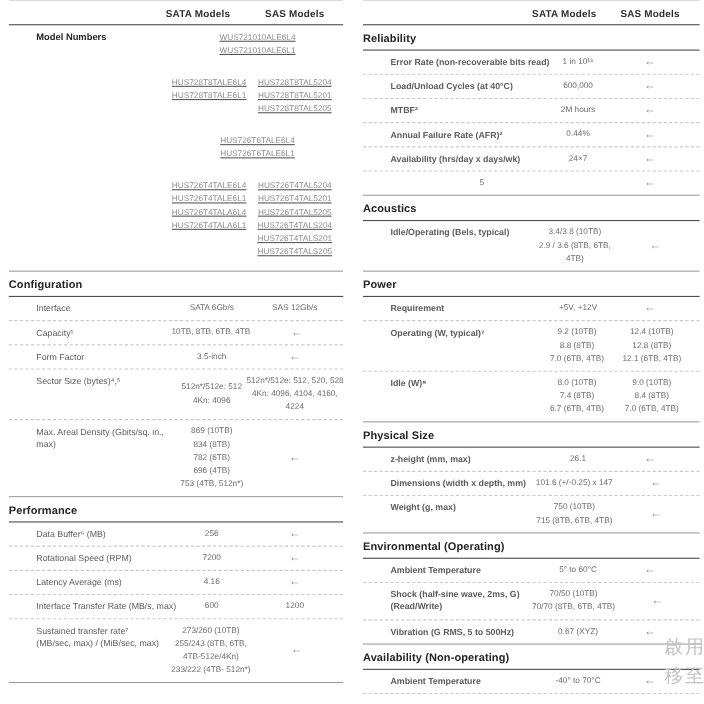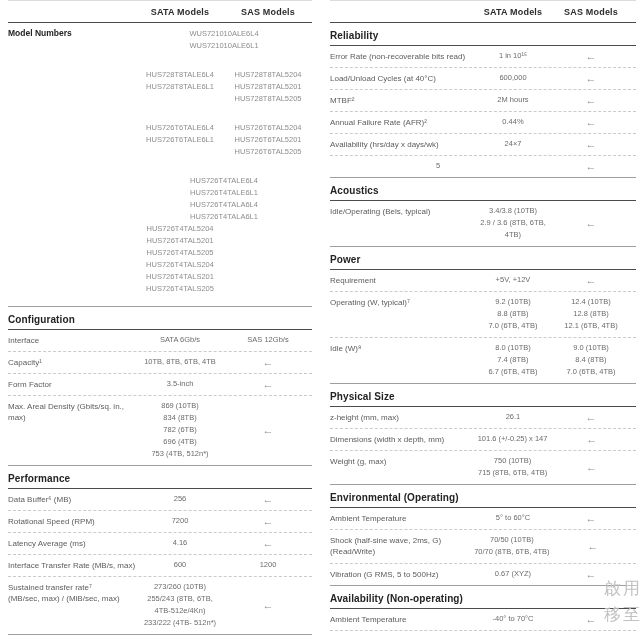--- a/index.html
+++ b/index.html
@@ -17,35 +17,35 @@
   #col-left .spacer{width:128px;} #col-right .spacer{width:150px;}
   .hcell.sata{flex:1;}
   #col-left .hcell.sas{width:88px;} #col-right .hcell.sas{width:90px;}
 
   .section{border-bottom:1px solid #9e9e9e;}
   .sec-title{font-size:10px;font-weight:bold;color:#232323;padding:7px 0 4px 0;border-bottom:1px solid #4c4c4c;letter-spacing:.1px;}
 
   .row{display:flex;padding:4px 0 5px 0;}
   .row + .row{border-top:1px dashed #cbcbcb;}
 
-  .cell-label{font-size:8px;line-height:11px;color:#5c5c5c;padding:1px 4px 0 0;box-sizing:border-box;}
-  #col-left .cell-label{width:128px;} #col-right .cell-label{width:150px;}
+  .cell-label{font-size:8px;line-height:11px;color:#5c5c5c;padding:1px 4px 0 0;box-sizing:border-box;margin-left:25px;}
+  #col-left .cell-label{width:128px;} #col-right .cell-label{width:150px;font-weight:bold;}
   .cell-label.bold{font-weight:bold;color:#232323;font-size:8.5px;}
   .lline{white-space:nowrap;}
 
   .cell-val{display:flex;flex-direction:column;justify-content:center;text-align:center;
             font-size:7.5px;line-height:12px;color:#6b6b6b;}
   .cell-val.sata{flex:1;}
   #col-left .cell-val.sas{width:88px;} #col-right .cell-val.sas{width:90px;}
   .line{white-space:nowrap;}
   .arrow{color:#8f8f8f;font-size:11px;line-height:12px;}
 
-  .mn-groups{flex:1;display:flex;flex-direction:column;padding:1px 0 6px 0;}
+  .mn-groups{flex:1;display:flex;flex-direction:column;padding:1px 0 6px 0;text-decoration:underline;}
   .mn-group{display:flex;margin-bottom:17px;}
-  .mn-group:last-child{margin-bottom:0;flex-direction:column;}
+  .mn-group:last-child{margin-bottom:0;}
   .mn-col{flex:1;text-align:center;font-size:7.5px;line-height:12px;color:#8d8d8d;}
   #col-left .mn-col.sas{flex:none;width:88px;}
 
   .watermark{position:absolute;left:604px;top:576px;width:60px;color:#c2c2c2;
              font-size:17px;line-height:26px;letter-spacing:2px;}
 </style>
 </head>
 <body>
 
 <div class="col" id="col-left">
@@ -74,25 +74,20 @@
             <div class="mn-col sas">
               <div class="line">HUS728T8TAL5204</div>
               <div class="line">HUS728T8TAL5201</div>
               <div class="line">HUS728T8TAL5205</div>
             </div>
           </div>
           <div class="mn-group">
             <div class="mn-col sata">
               <div class="line">HUS726T6TALE6L4</div>
               <div class="line">HUS726T6TALE6L1</div>
-            </div>
-            <div class="mn-col sas">
-              <div class="line">HUS726T6TAL5204</div>
-              <div class="line">HUS726T6TAL5201</div>
-              <div class="line">HUS726T6TAL5205</div>
             </div>
           </div>
           <div class="mn-group">
             <div class="mn-col sata">
               <div class="line">HUS726T4TALE6L4</div>
               <div class="line">HUS726T4TALE6L1</div>
               <div class="line">HUS726T4TALA6L4</div>
               <div class="line">HUS726T4TALA6L1</div>
             </div>
             <div class="mn-col sas">
@@ -137,20 +132,34 @@
         </div>
         <div class="cell-val sata">
           <div class="line">3.5-inch</div>
         </div>
         <div class="cell-val sas">
           <div class="line arrow">←</div>
         </div>
       </div>
       <div class="row">
         <div class="cell-label">
+          <div class="lline">Sector Size (bytes)⁴,⁵</div>
+        </div>
+        <div class="cell-val sata">
+          <div class="line">512n*/512e: 512</div>
+          <div class="line">4Kn: 4096</div>
+        </div>
+        <div class="cell-val sas">
+          <div class="line">512n*/512e: 512, 520, 528</div>
+          <div class="line">4Kn: 4096, 4104, 4160,</div>
+          <div class="line">4224</div>
+        </div>
+      </div>
+      <div class="row">
+        <div class="cell-label">
           <div class="lline">Max. Areal Density (Gbits/sq. in.,</div>
           <div class="lline">max)</div>
         </div>
         <div class="cell-val sata">
           <div class="line">869 (10TB)</div>
           <div class="line">834 (8TB)</div>
           <div class="line">782 (6TB)</div>
           <div class="line">696 (4TB)</div>
           <div class="line">753 (4TB, 512n*)</div>
         </div>

